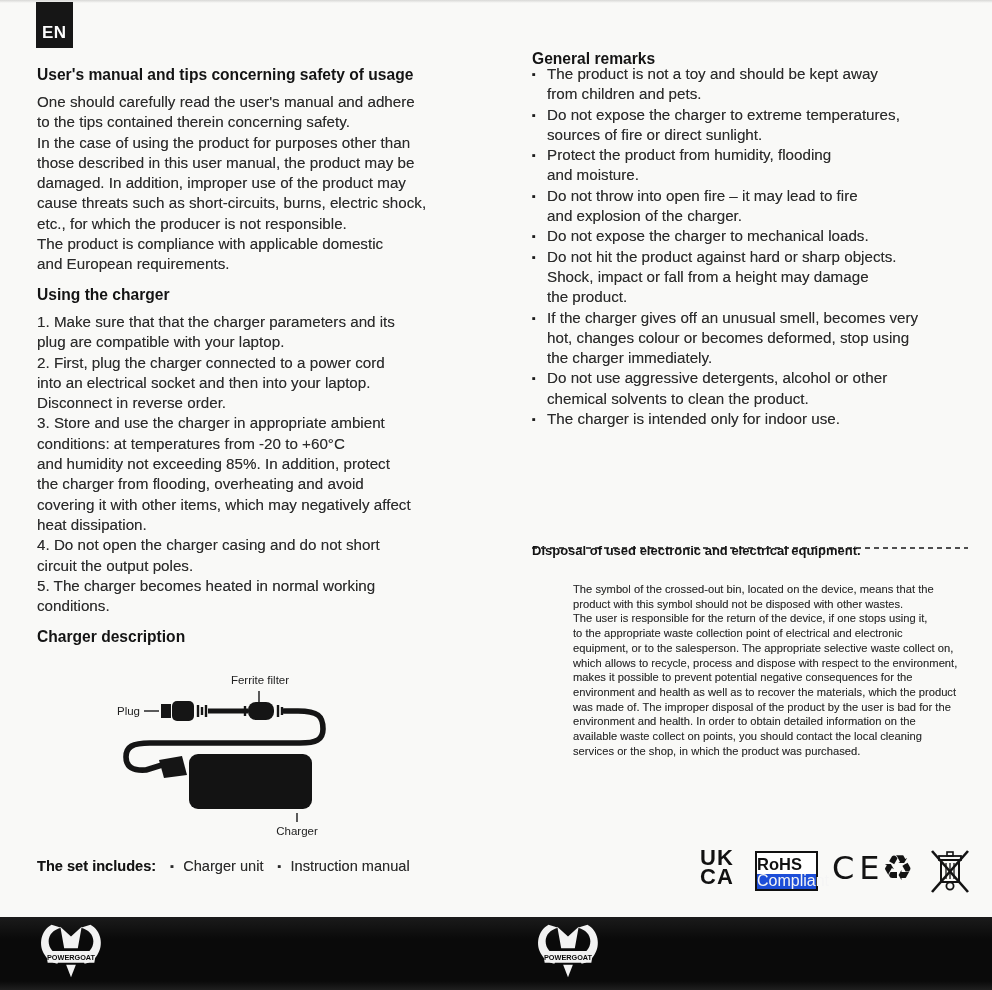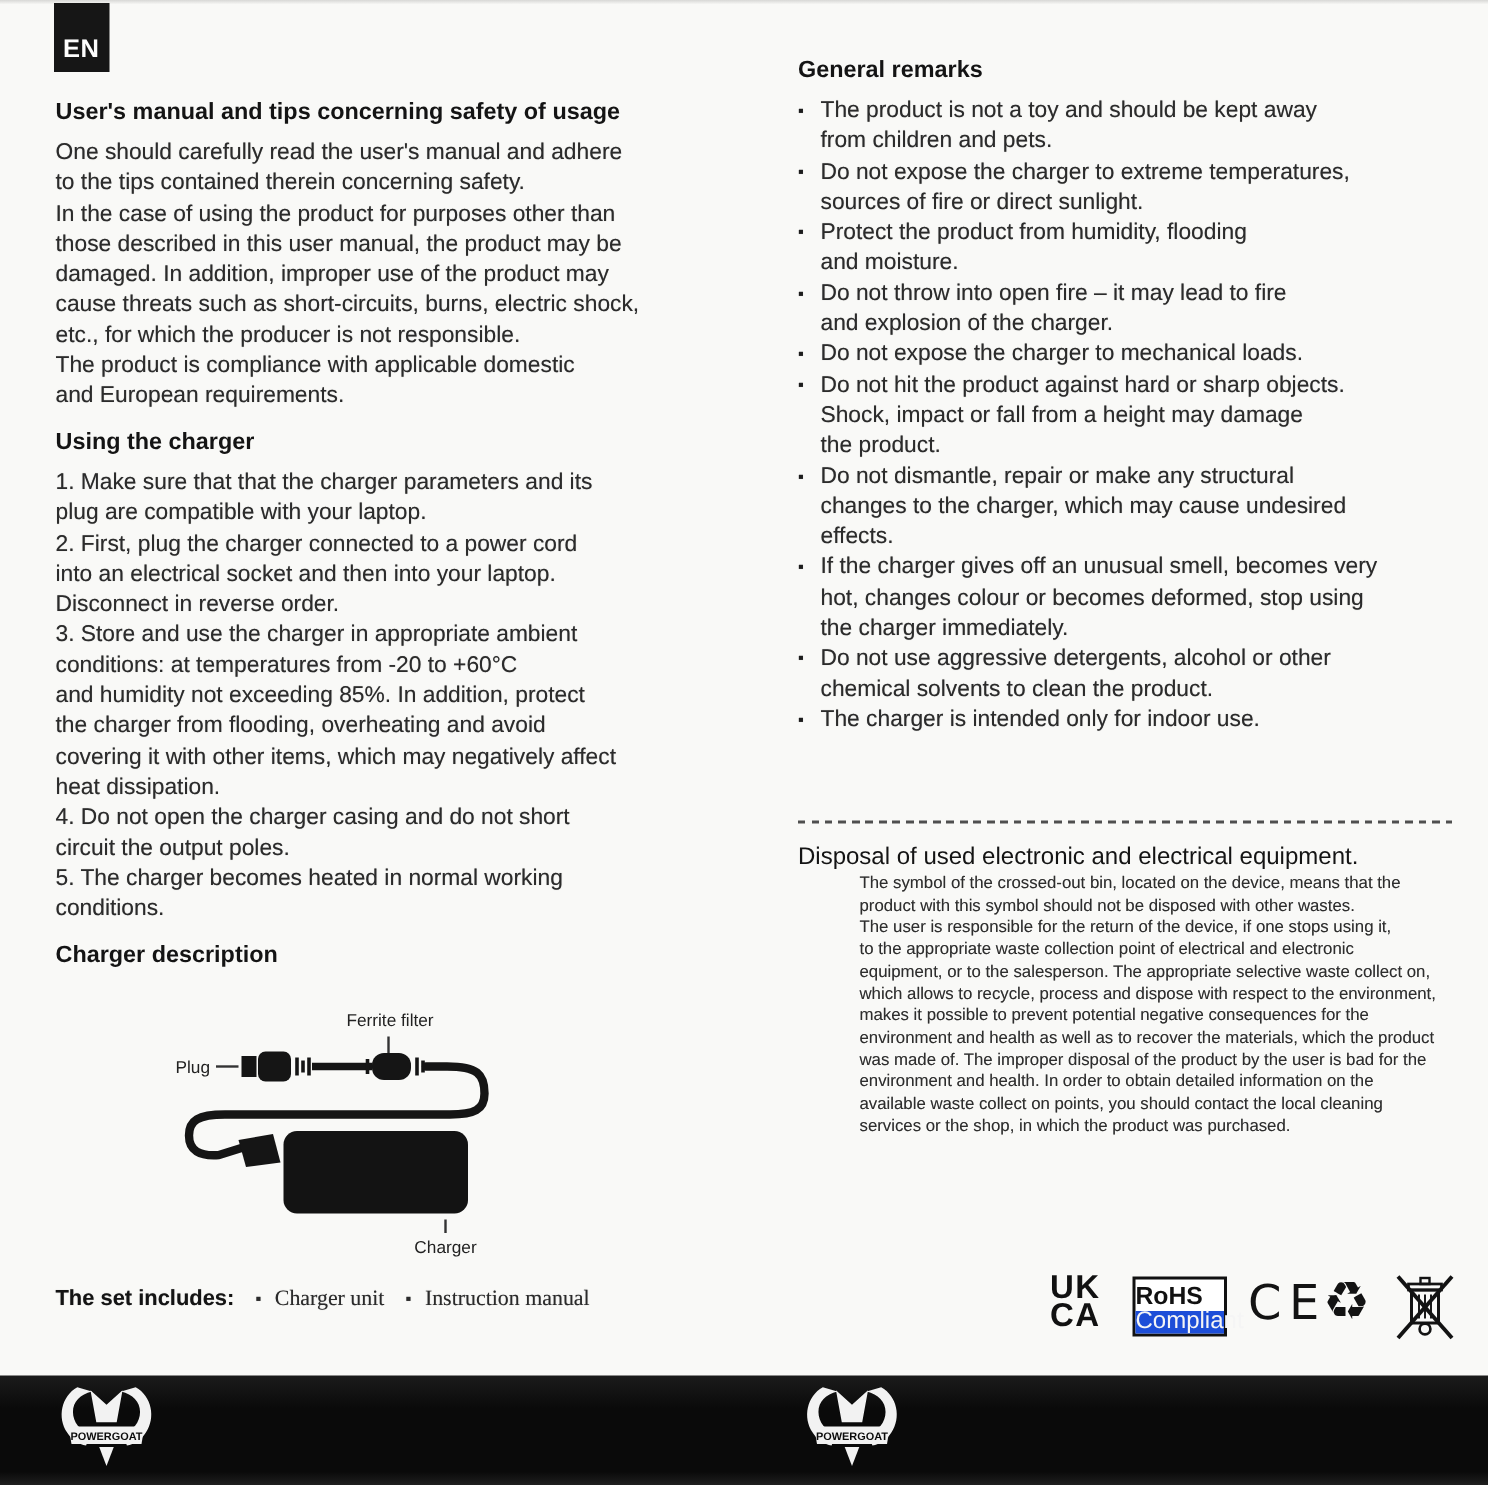--- a/index.html
+++ b/index.html
@@ -44,45 +44,45 @@
   .desc-head    { position: absolute; left: 37px; top: 628px; width: 470px; }
 
   .diagram { position: absolute; left: 40px; top: 658px; width: 420px; height: 192px; }
 
   .set-line {
     position: absolute; left: 37px; top: 858px; width: 480px;
     font-size: 14.6px; color: #2b2b2b;
     text-shadow: 0 0 0.5px rgba(40,40,40,0.45);
   }
   .set-line .lbl { font-weight: bold; color: #141414; }
-  .set-line .itm { margin-left: 10px; font-family: Liberation Serif, serif; }
+  .set-line .itm { margin-left: 10px; }
   .set-line .itm::before { content: "▪"; font-size: 11px; margin-right: 9px; position: relative; top: -1px; }
 
   
-  .remarks-head { position: absolute; left: 532px; top: 38px; width: 440px; }
+  .remarks-head { position: absolute; left: 532px; top: 50px; width: 440px; }
   .remarks-list { position: absolute; left: 532px; top: 64px; width: 448px; }
   .bullet-item {
     position: relative; padding-left: 15px;
     font-size: 15.2px; line-height: 20.3px; color: #2b2b2b;
     white-space: pre-line;
     text-shadow: 0 0 0.5px rgba(40,40,40,0.45);
   }
   .bullet-item::before {
     content: "▪"; position: absolute; left: 0; top: 0;
     font-size: 11px; line-height: 20.3px; color: #1c1c1c;
   }
 
   .divider {
     position: absolute; left: 532px; top: 547px; width: 436px; height: 2px;
     background: repeating-linear-gradient(to right, #4f4f4f 0 5px, transparent 5px 9px);
   }
 
   .disposal-head {
-    position: absolute; left: 532px; top: 563px; width: 440px;
-    font-weight: normal; font-size: 16px; color: #141414;
+    position: absolute; left: 532px; top: 543px; width: 440px;
+    font-weight: bold; font-size: 13px; color: #141414;
   }
   .disposal-text {
     position: absolute; left: 532px; top: 582px; width: 452px;
     font-size: 11.2px; line-height: 14.7px; color: #2e2e2e;
     white-space: pre-line;
     text-shadow: 0 0 0.4px rgba(40,40,40,0.4);
     margin-left: 41px;
   }
 
   
@@ -204,23 +204,20 @@
     <div class="bullet-item">Do not expose the charger to extreme temperatures,
 sources of fire or direct sunlight.</div>
     <div class="bullet-item">Protect the product from humidity, flooding
 and moisture.</div>
     <div class="bullet-item">Do not throw into open fire – it may lead to fire
 and explosion of the charger.</div>
     <div class="bullet-item">Do not expose the charger to mechanical loads.</div>
     <div class="bullet-item">Do not hit the product against hard or sharp objects.
 Shock, impact or fall from a height may damage
 the product.</div>
-    <div class="bullet-item">Do not dismantle, repair or make any structural
-changes to the charger, which may cause undesired
-effects.</div>
     <div class="bullet-item">If the charger gives off an unusual smell, becomes very
 hot, changes colour or becomes deformed, stop using
 the charger immediately.</div>
     <div class="bullet-item">Do not use aggressive detergents, alcohol or other
 chemical solvents to clean the product.</div>
     <div class="bullet-item">The charger is intended only for indoor use.</div>
   </div>
 
   <div class="divider"></div>
 

